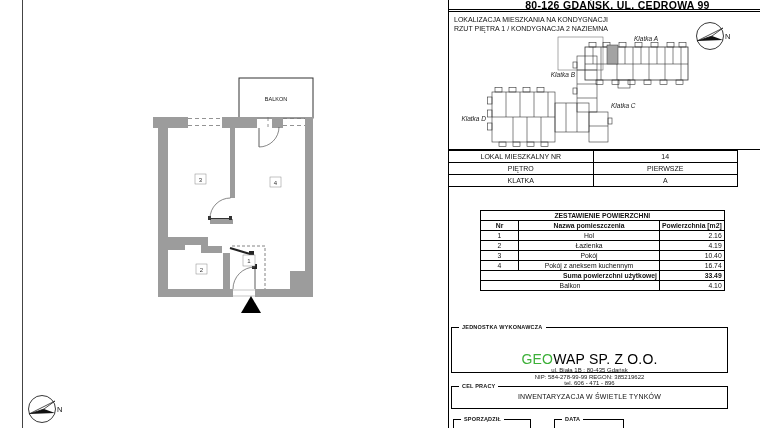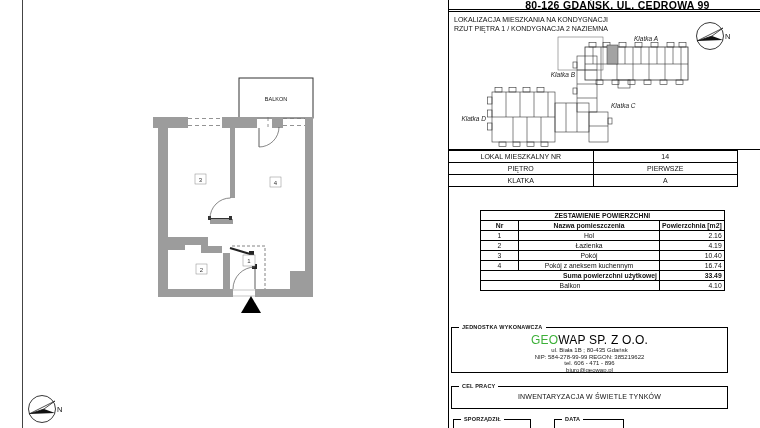--- a/index.html
+++ b/index.html
@@ -23,21 +23,21 @@
   #zest-table{position:absolute;left:31px;top:210px;border-collapse:collapse;table-layout:fixed;}
   #zest-table td{border:1px solid #000;height:9px;font-size:6.8px;padding:0 2px;color:#111;white-space:nowrap;overflow:hidden;}
   #zest-table .c{text-align:center;}
   #zest-table .r{text-align:right;}
   #zest-table .b{font-weight:bold;}
   .w-nr{width:33px;} .w-name{width:136px;} .w-area{width:44px;}
   
   .fbox{position:absolute;border:1px solid #000;background:#fff;}
   .fbox .flabel{position:absolute;top:-4px;left:7px;background:#fff;padding:0 3px;font-size:5.5px;font-weight:bold;letter-spacing:.2px;color:#111;white-space:nowrap;}
   #contractor-box{left:2px;top:327px;width:275px;height:44px;text-align:center;}
-  #contractor-name{margin-top:5px;font-size:12px;letter-spacing:.2px;}
+  #contractor-name{margin-top:23px;font-size:14px;letter-spacing:.2px;}
   .addr{font-size:6px;line-height:6.5px;color:#222;}
   #purpose-box{left:2px;top:386px;width:275px;height:21px;text-align:center;}
   #purpose-text{margin-top:6px;font-size:7px;color:#111;letter-spacing:.2px;}
   #prepared-box{left:4px;top:419px;width:76px;height:14px;}
   #date-box{left:105px;top:419px;width:68px;height:14px;}
   svg{position:absolute;display:block;}
   text{font-family:"Liberation Sans","DejaVu Sans",sans-serif;}
 </style>
 </head>
 <body>

